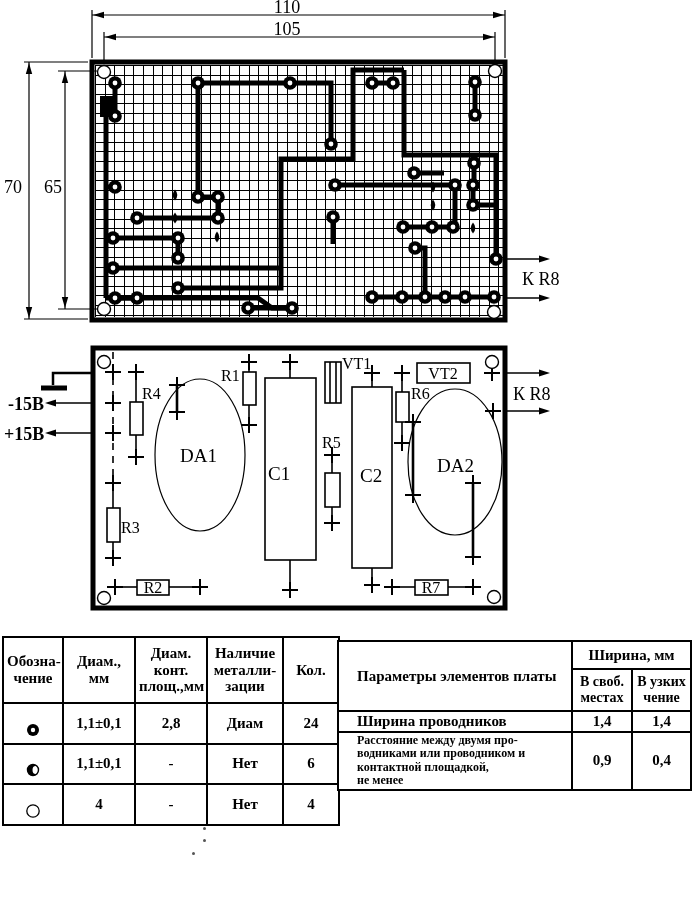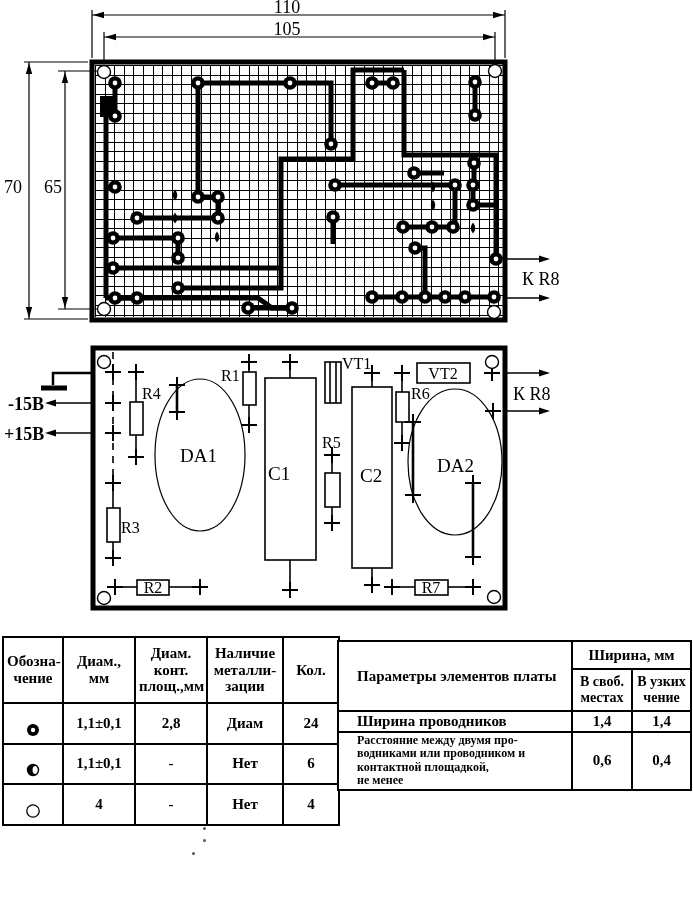--- a/index.html
+++ b/index.html
@@ -409,21 +409,21 @@
   <tr style="height:21px">
     <td class="param">Ширина проводников</td>
     <td>1,4</td>
     <td>1,4</td>
   </tr>
   <tr style="height:54px">
     <td class="param small">Расстояние между двумя про-
 водниками или проводником и
 контактной площадкой,
 не менее</td>
-    <td>0,6</td>
+    <td>0,9</td>
     <td>0,4</td>
   </tr>
 </tbody>
   </table>
 
 <div class="abs speck" style="left:203px;top:827px"></div>
 <div class="abs speck" style="left:203px;top:839px"></div>
 <div class="abs speck" style="left:192px;top:852px"></div>
 
 </body></html>

